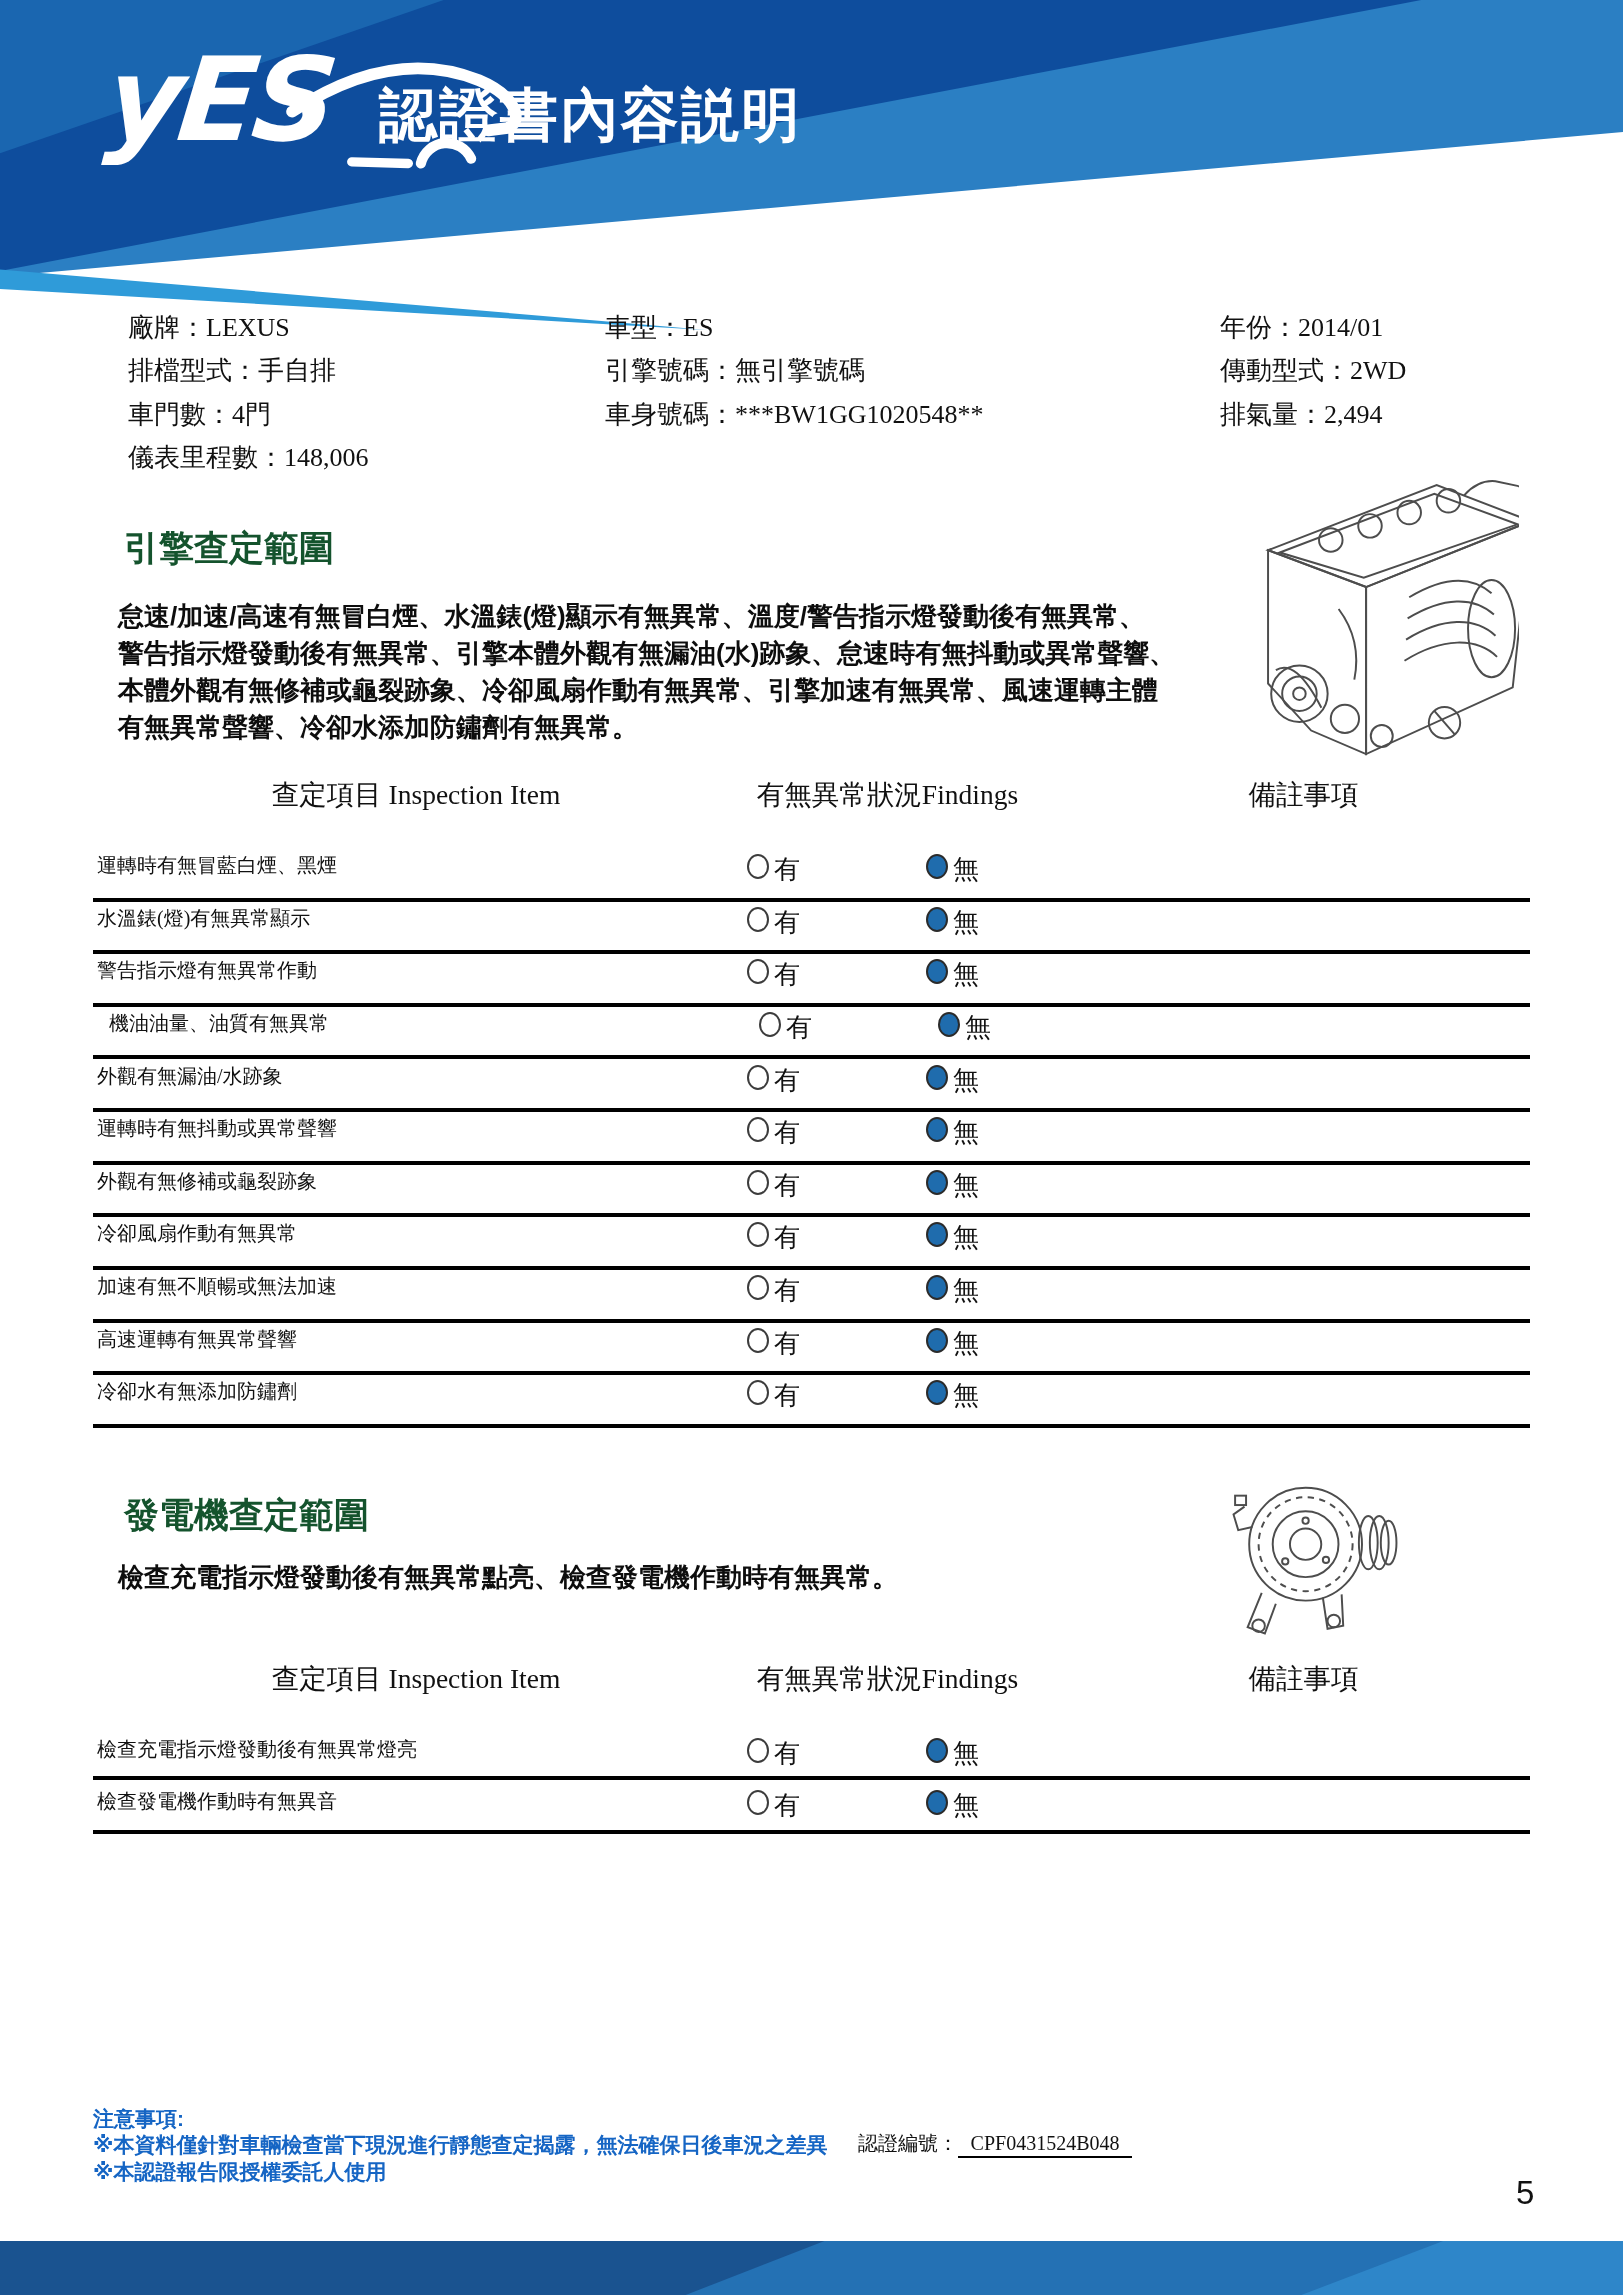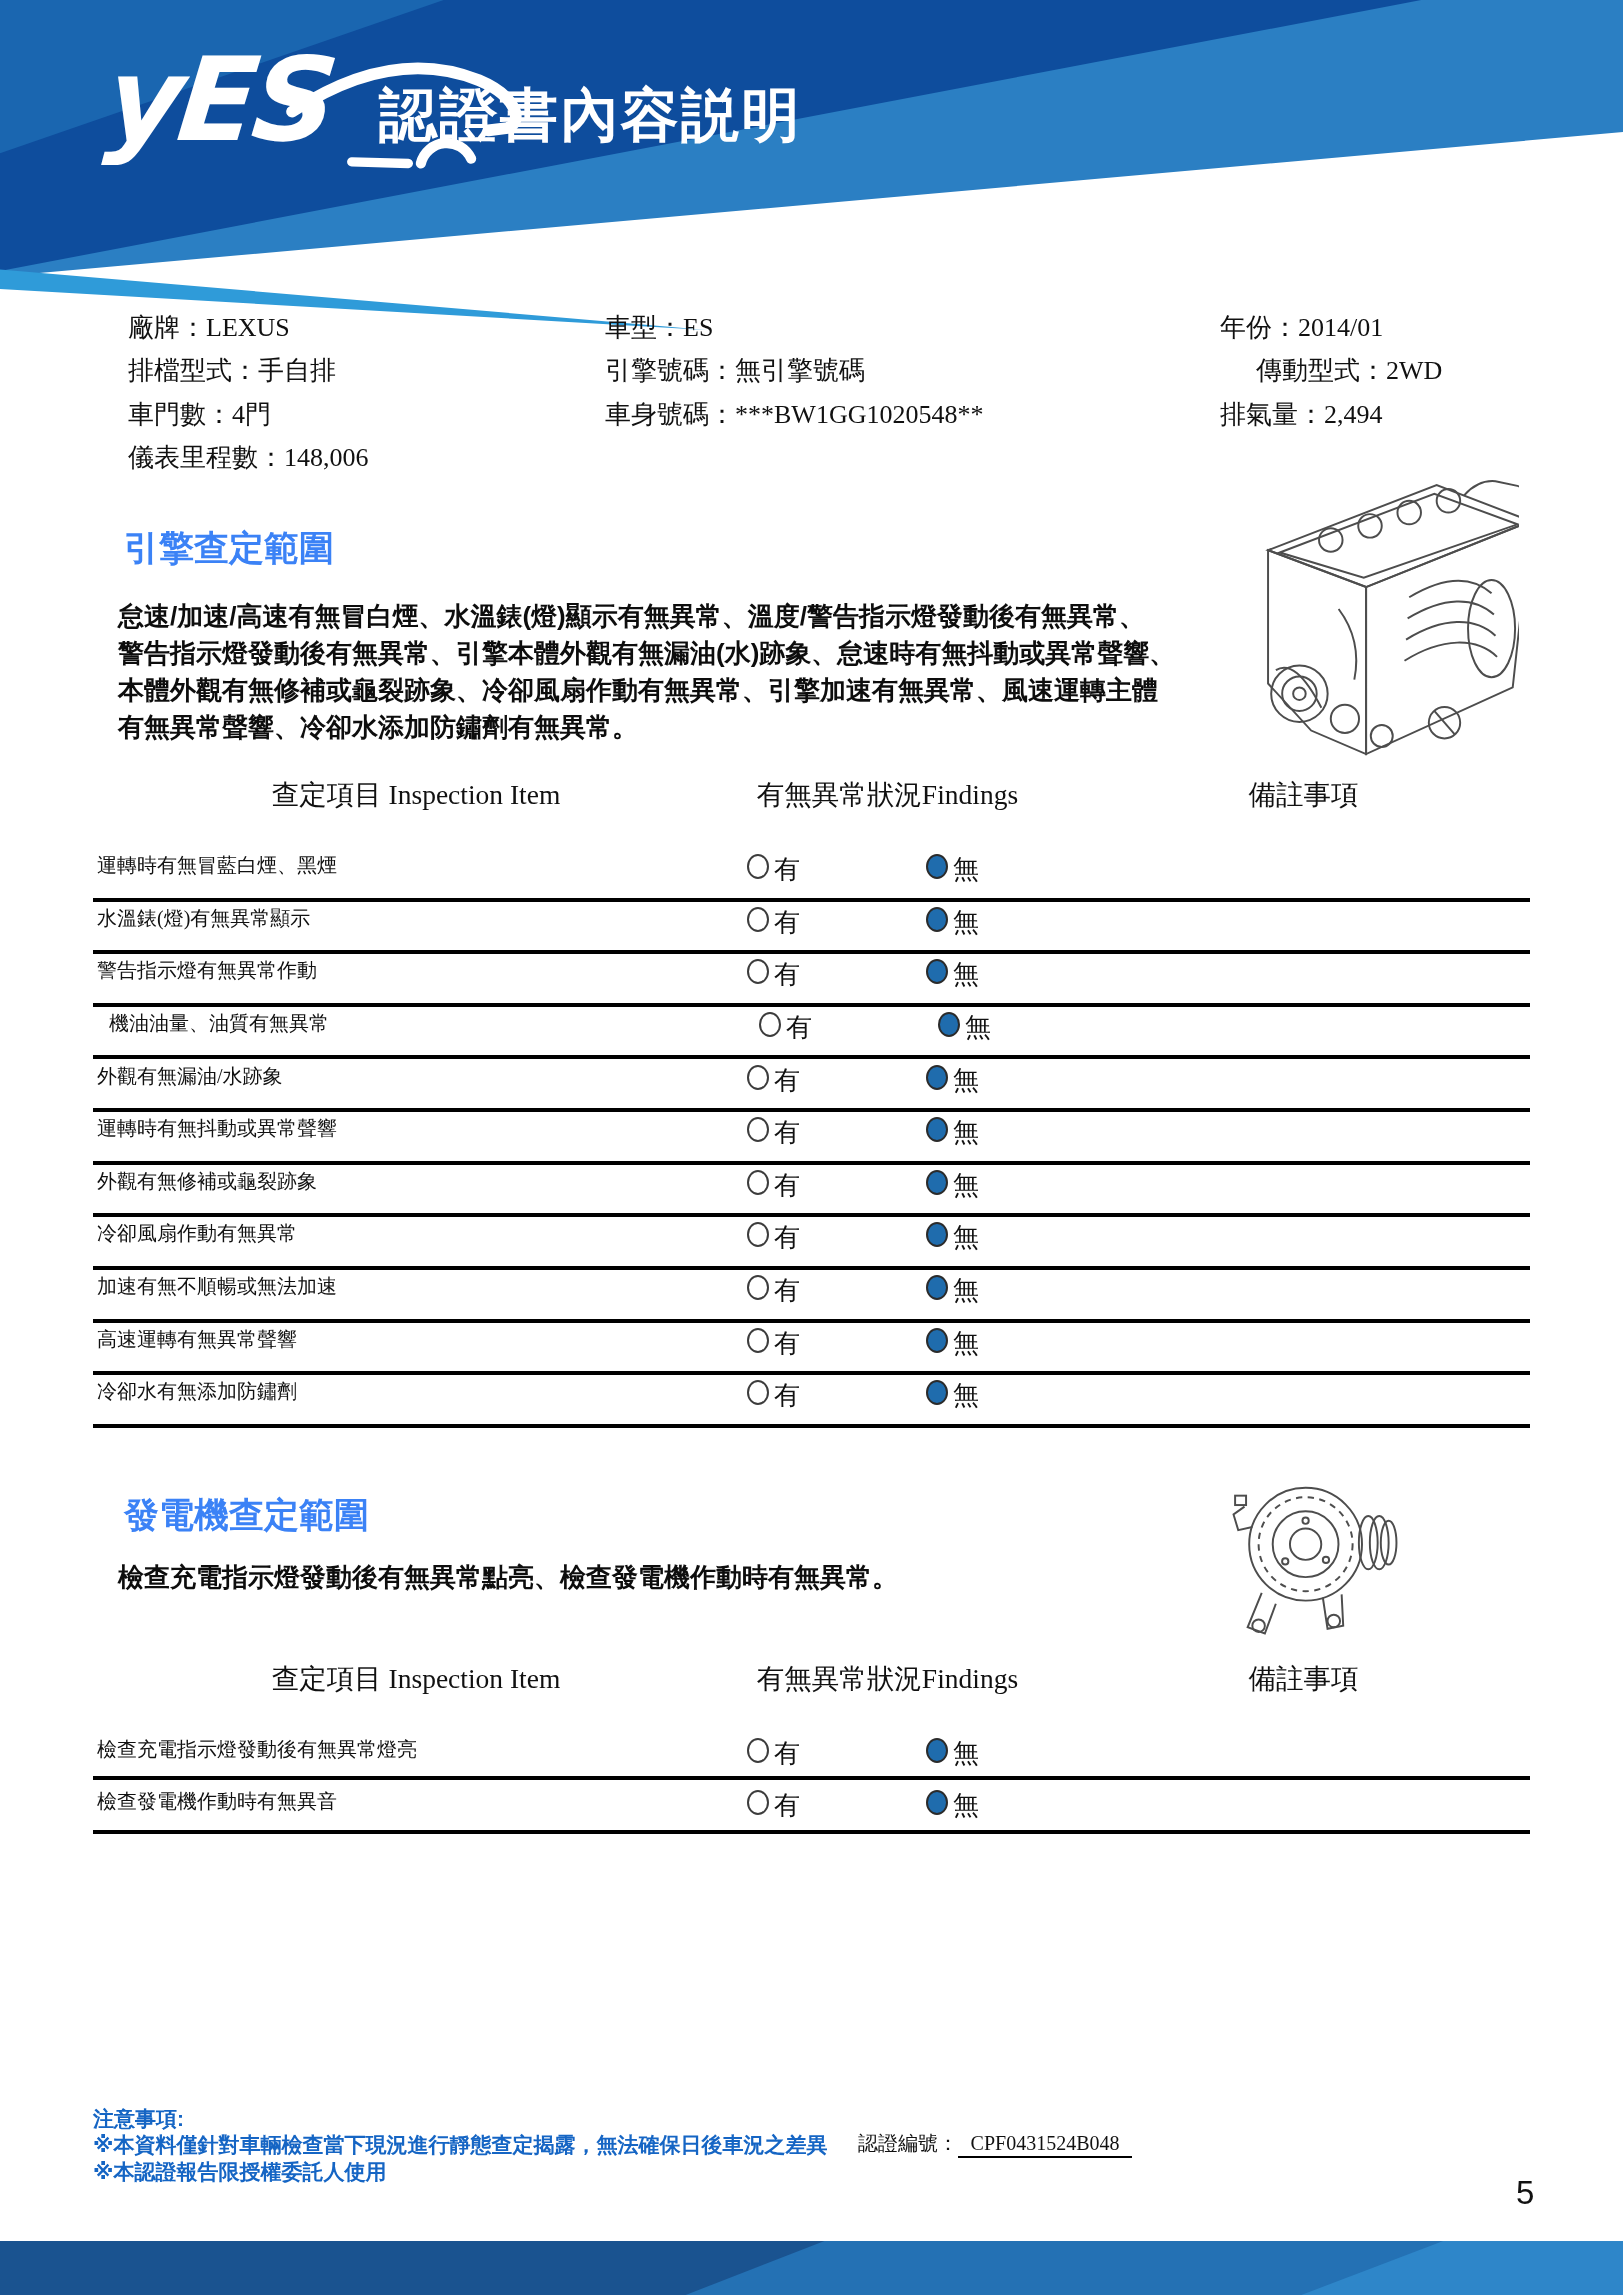--- a/index.html
+++ b/index.html
@@ -12,21 +12,21 @@
              font-style:italic;font-weight:800;font-size:116px;line-height:118px;
              color:#ffffff;transform:skewX(-6deg);letter-spacing:-4.7px;}
   .page-title{position:absolute;left:379px;top:77px;
               font-family:"Liberation Sans","DejaVu Sans",sans-serif;
               font-weight:800;font-size:58px;color:#ffffff;letter-spacing:2.4px;white-space:nowrap;}
   
   .info-item{position:absolute;font-size:26px;white-space:nowrap;}
   .info-item .lbl,.info-item .val{display:inline;}
   
   .section-title{position:absolute;left:124px;font-family:"Liberation Sans","DejaVu Sans",sans-serif;
-                 font-weight:800;font-size:35px;color:#3b82f6;white-space:nowrap;}
+                 font-weight:800;font-size:35px;color:#14532d;white-space:nowrap;}
   .desc-line{position:absolute;left:118px;font-family:"Liberation Sans","DejaVu Sans",sans-serif;
              font-weight:800;font-size:26px;line-height:37px;color:#0d0d0d;white-space:nowrap;}
   
   .thead{position:absolute;font-size:27.5px;white-space:nowrap;text-align:center;}
   .trow{position:absolute;left:0;width:1623px;height:35px;}
   .titem{position:absolute;left:97px;top:0;font-size:20px;white-space:nowrap;}
   .radio{position:absolute;top:1.6px;width:22px;height:25px;border:2.4px solid #3c3c3c;
          border-radius:50%;background:#ffffff;box-sizing:border-box;}
   .radio.filled{background:#1f6cad;border-color:#2b2b2b;}
   .rlabel{position:absolute;top:0;font-size:26px;white-space:nowrap;}
@@ -80,21 +80,21 @@
   </div>
   <div class="info-item" style="left:605px;top:353px;">
     <span class="lbl">引擎號碼：</span><span class="val">無引擎號碼</span>
   </div>
   <div class="info-item" style="left:605px;top:397px;">
     <span class="lbl">車身號碼：</span><span class="val">***BW1GG1020548**</span>
   </div>
   <div class="info-item" style="left:1220px;top:310px;">
     <span class="lbl">年份：</span><span class="val">2014/01</span>
   </div>
-  <div class="info-item" style="left:1256px;top:353px;">
+  <div class="info-item" style="left:1220px;top:353px;">
     <span class="lbl">傳動型式：</span><span class="val">2WD</span>
   </div>
   <div class="info-item" style="left:1220px;top:397px;">
     <span class="lbl">排氣量：</span><span class="val">2,494</span>
   </div>
 
   <div class="section-title" style="top:525px;">引擎查定範圍</div>
   <div class="desc-line" style="top:598px;">怠速/加速/高速有無冒白煙、水溫錶(燈)顯示有無異常、溫度/警告指示燈發動後有無異常、</div>
   <div class="desc-line" style="top:635px;">警告指示燈發動後有無異常、引擎本體外觀有無漏油(水)跡象、怠速時有無抖動或異常聲響、</div>
   <div class="desc-line" style="top:672px;">本體外觀有無修補或龜裂跡象、冷卻風扇作動有無異常、引擎加速有無異常、風速運轉主體</div>

